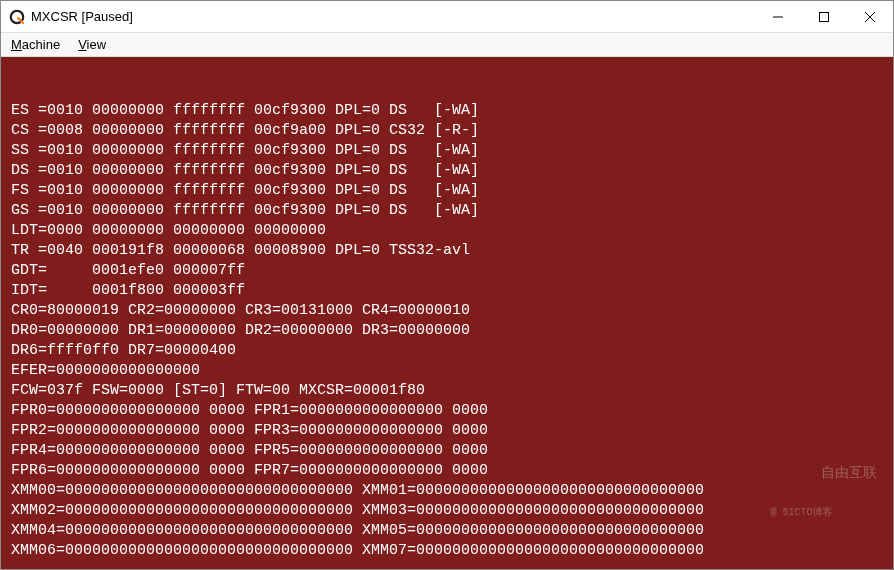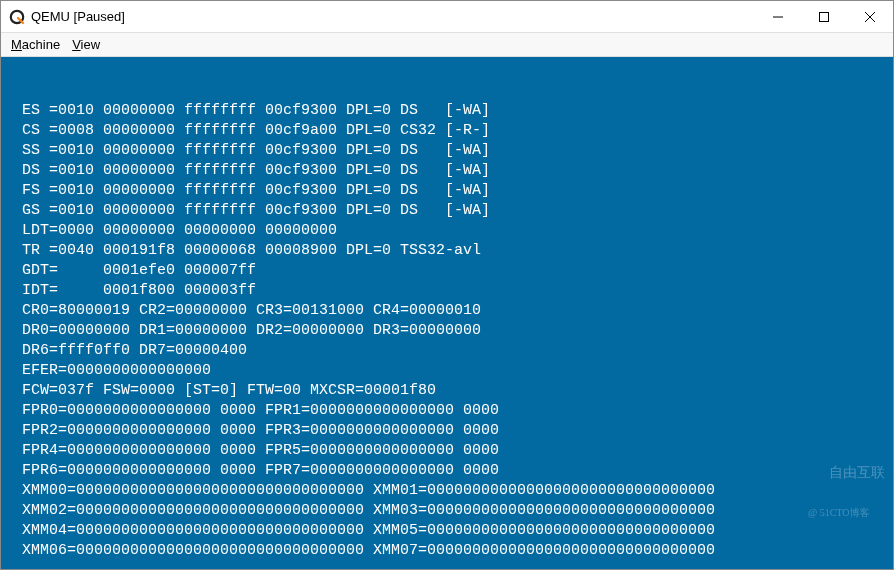--- a/index.html
+++ b/index.html
@@ -4,42 +4,42 @@
 <style>
   * { box-sizing: border-box; margin: 0; padding: 0; }
   html, body { width: 894px; height: 570px; font-family: "Segoe UI", Arial, sans-serif; background: #f0f0f0; overflow: hidden; }
   .window { width: 894px; height: 570px; background: #ffffff; border: 1px solid #888; display: flex; flex-direction: column; }
   .titlebar { height: 32px; display: flex; align-items: center; background: #ffffff; border-bottom: 1px solid #e0e0e0; }
   .titlebar .icon { width: 16px; height: 16px; margin: 0 6px 0 8px; display: flex; align-items: center; justify-content: center; }
   .titlebar .title { font-size: 13px; color: #000; flex: 0 0 auto; }
   .titlebar .spacer { flex: 1; }
   .winbtn { width: 46px; height: 32px; display: flex; align-items: center; justify-content: center; color: #000; }
   .winbtn svg { pointer-events: none; }
-  .menubar { height: 24px; display: flex; align-items: center; background: #f8f8f8; border-bottom: 1px solid #ddd; padding: 0 6px; gap: 4px; font-size: 13px; }
+  .menubar { height: 24px; display: flex; align-items: center; background: #f8f8f8; border-bottom: 1px solid #ddd; padding: 0 6px; gap: 10px; font-size: 13px; }
   .menuitem { padding: 2px 4px; cursor: default; }
   .menuitem .ul { text-decoration: underline; }
-  .terminal { flex: 1; background: #0369a1; color: #ffffff; font-family: "Courier New", monospace; font-size: 15px; line-height: 20px; padding: 4px 4px 4px 21px; white-space: pre; overflow: hidden; letter-spacing: 0px; position: relative; }
+  .terminal { flex: 1; background: #7f1d1d; color: #ffffff; font-family: "Courier New", monospace; font-size: 15px; line-height: 20px; padding: 4px 4px 4px 10px; white-space: pre; overflow: hidden; letter-spacing: 0px; position: relative; }
   .terminal .line { white-space: pre; }
-  .watermark { position: absolute; right: 8px; bottom: 6px; color: rgba(255,255,255,0.28); font-family: Liberation Serif, serif; font-size: 14px; pointer-events: none; }
+  .watermark { position: absolute; right: 16px; bottom: 6px; color: rgba(255,255,255,0.28); font-family: Liberation Mono, monospace; font-size: 14px; pointer-events: none; }
   .watermark .sub { font-size: 10px; display: block; text-align: left; color: rgba(255,255,255,0.25); }
   .q-icon { width:16px; height:16px; }
 </style>
 </head>
 <body>
 
 <div class="window">
 
   <div class="titlebar">
     <span class="icon">
       <svg class="q-icon" viewBox="0 0 16 16">
         <circle cx="8" cy="8" r="6.2" fill="none" stroke="#222" stroke-width="2.2"></circle>
         <path d="M9 9 L14 14" stroke="#f5871f" stroke-width="2.4" stroke-linecap="round"></path>
       </svg>
     </span>
-    <span class="title">QEMU [Paused]</span>
+    <span class="title">MXCSR [Paused]</span>
     <span class="spacer"></span>
     <div class="winbtn">
       <svg width="10" height="10" viewBox="0 0 10 10">
           <path d="M0 5 H10" stroke="currentColor" stroke-width="1"></path>
         </svg>
     </div>
     <div class="winbtn">
       <svg width="10" height="10" viewBox="0 0 10 10">
           <rect x="0.5" y="0.5" width="9" height="9" fill="none" stroke="currentColor" stroke-width="1"></rect>
         </svg>

